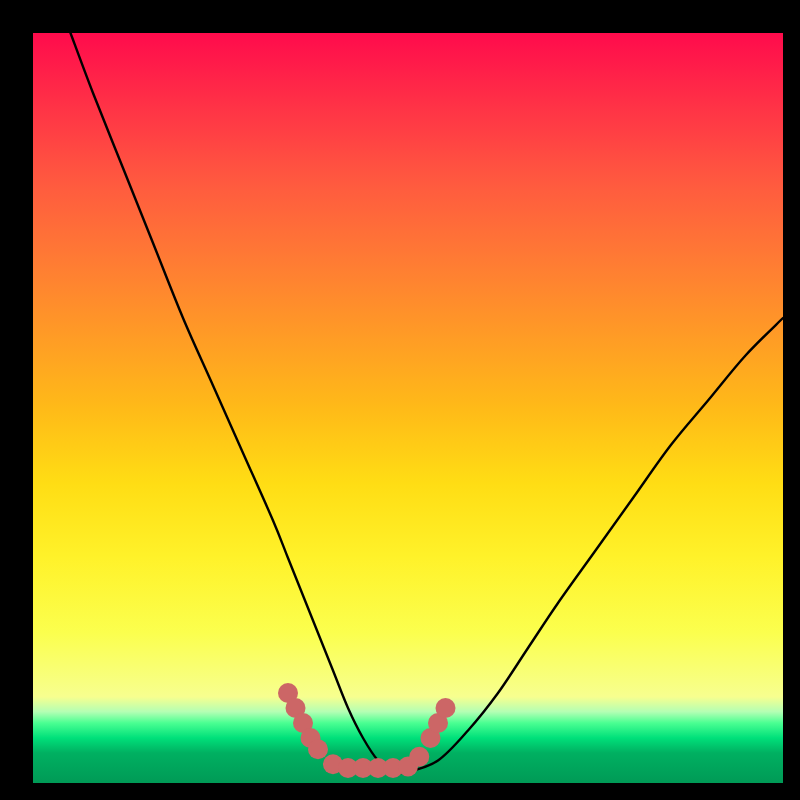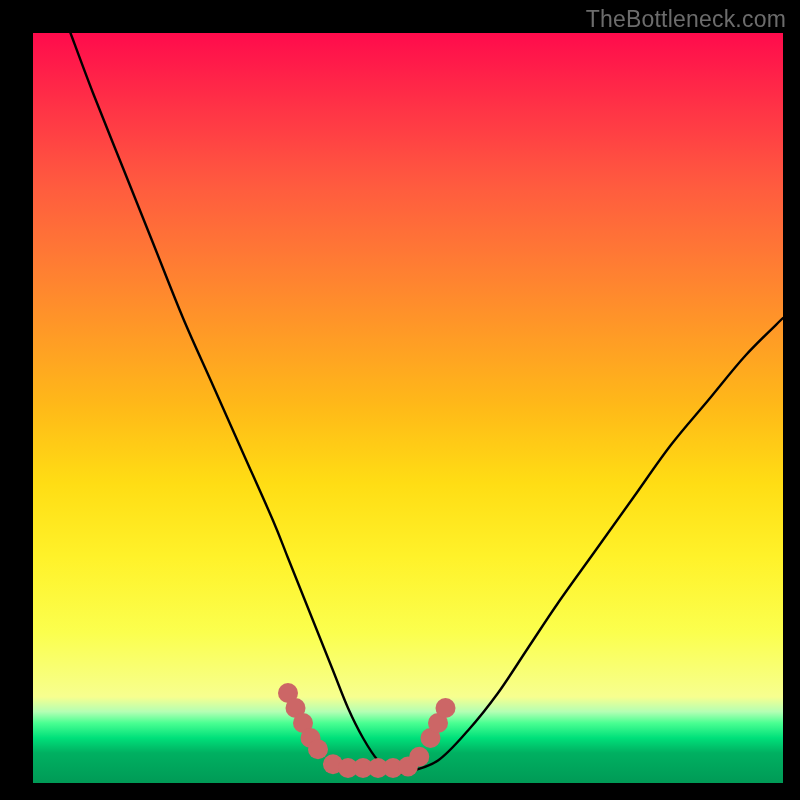--- a/index.html
+++ b/index.html
@@ -81,14 +81,13 @@
           <circle cx="345.00" cy="735.00" r="10" fill="#cc6666"></circle>
           <circle cx="360.00" cy="735.00" r="10" fill="#cc6666"></circle>
           <circle cx="375.00" cy="733.50" r="10" fill="#cc6666"></circle>
           <circle cx="386.25" cy="723.75" r="10" fill="#cc6666"></circle>
           <circle cx="397.50" cy="705.00" r="10" fill="#cc6666"></circle>
           <circle cx="405.00" cy="690.00" r="10" fill="#cc6666"></circle>
           <circle cx="412.50" cy="675.00" r="10" fill="#cc6666"></circle>
         </g>
     </svg>
   </div>
-  <div class="watermark">TheBottleneck.com</div>
 </div>
 
 </body></html>

